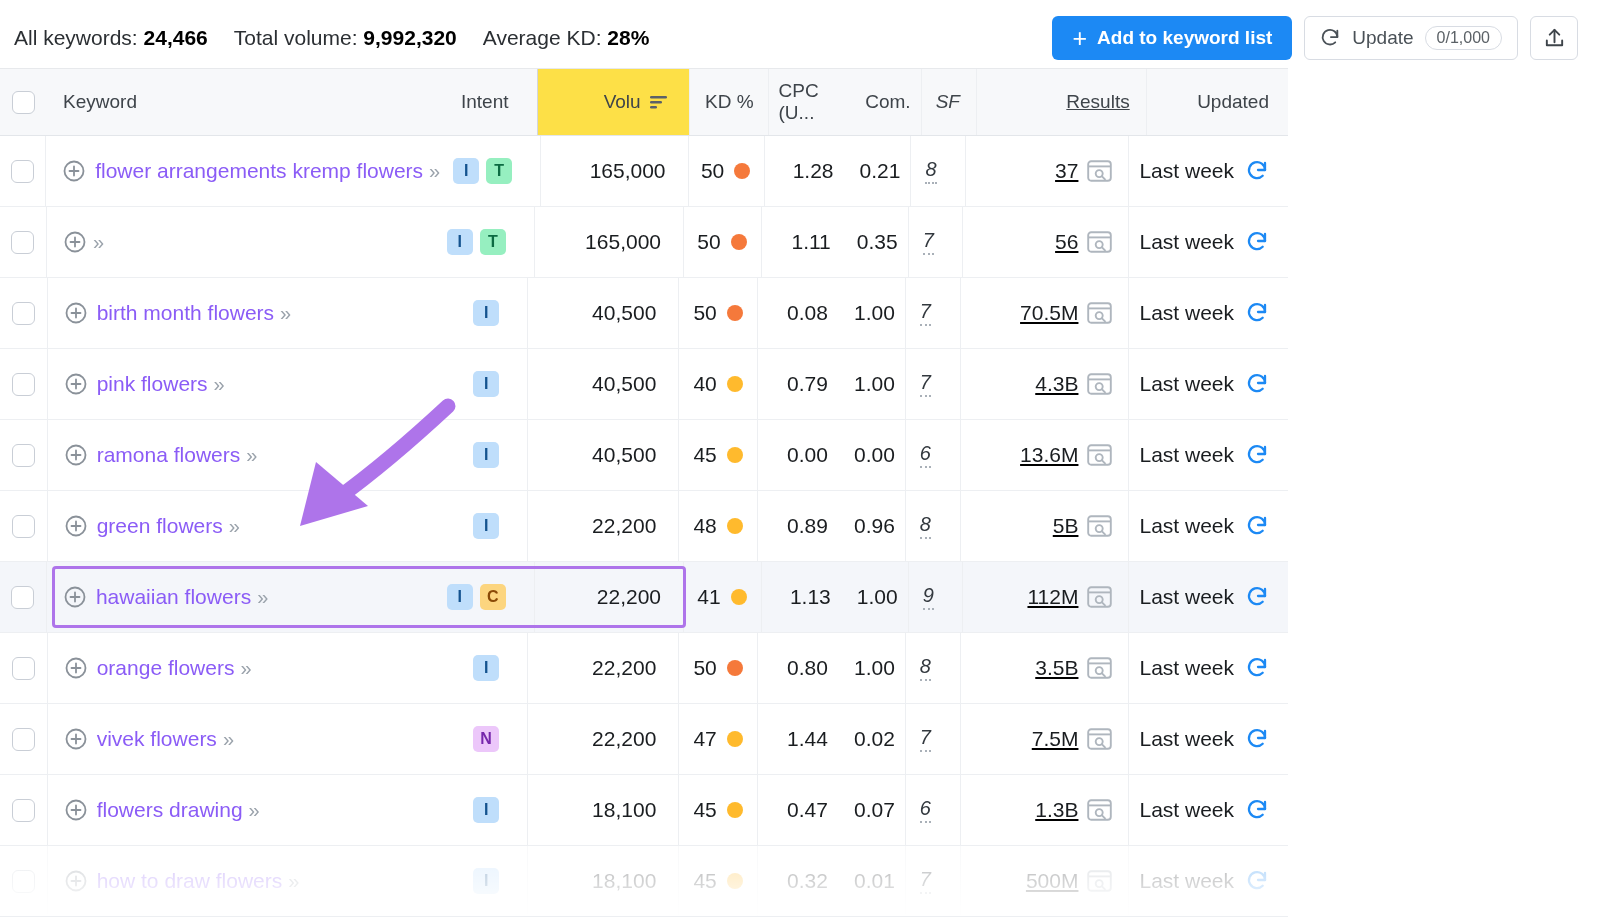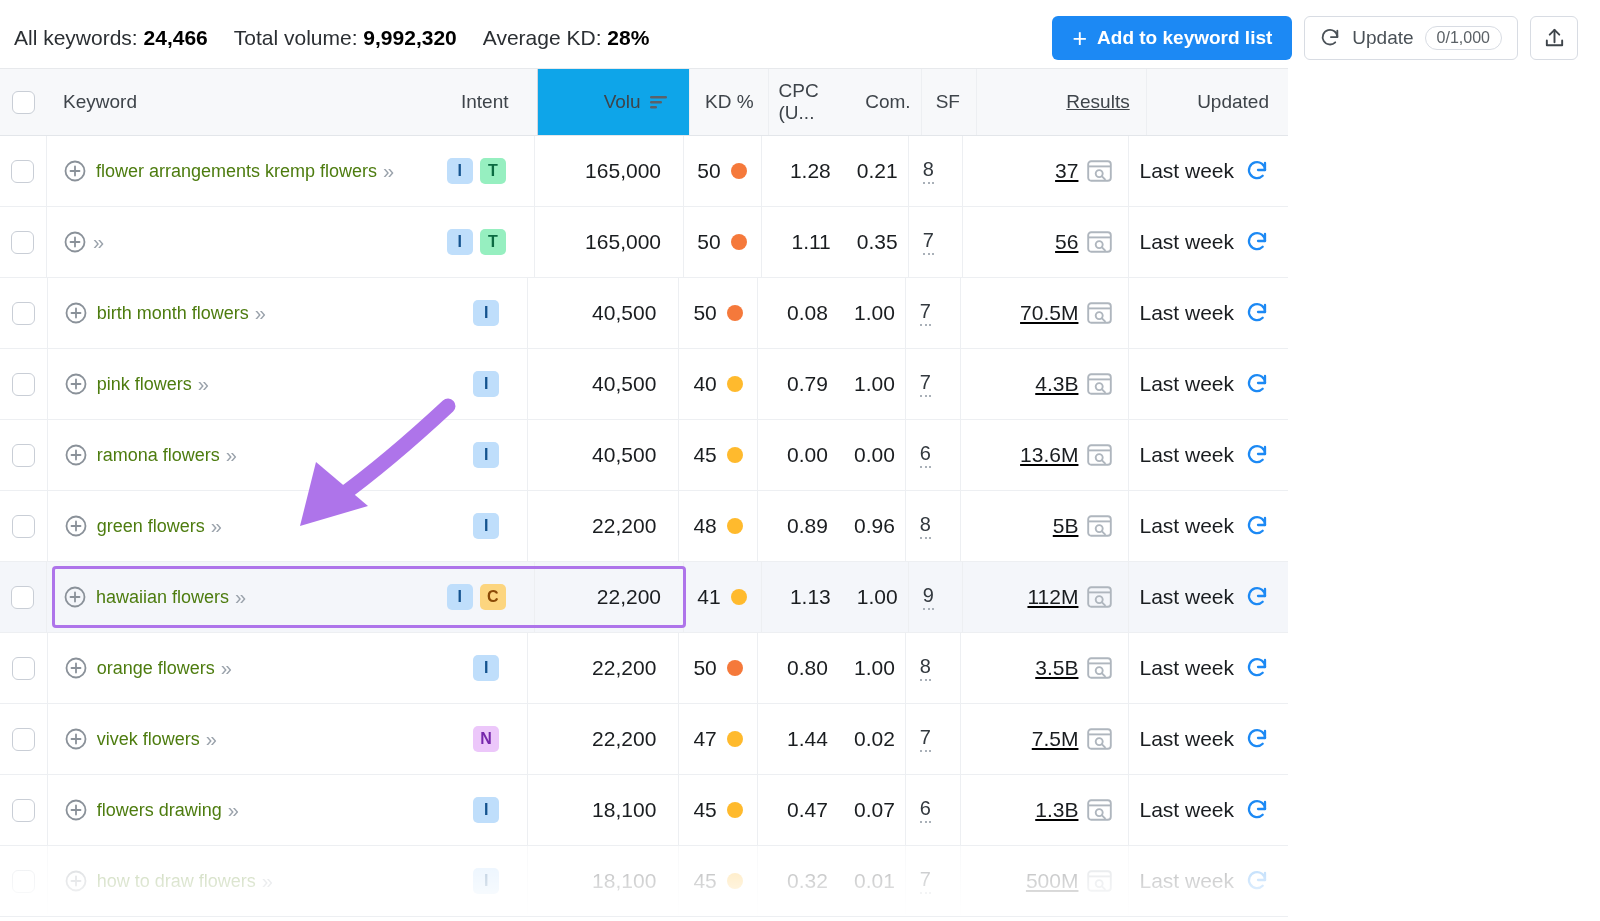--- a/index.html
+++ b/index.html
@@ -67,37 +67,37 @@
   .row.sel { background: #F4F6FA; }
 
   .cell { display: flex; align-items: center; height: 100%; padding: 0 10px; }
   .c-check  { width: 62px; justify-content: center; padding: 0; }
   .c-kw     { width: 524px; border-left: 1px solid #EDEFF2; padding-left: 16px; }
   .c-intent { width: 93px; justify-content: flex-end; padding-right: 28px; gap: 7px; }
   .c-vol    { width: 190px; justify-content: flex-end; border-left: 1px solid #EDEFF2; padding-right: 22px; }
   .c-kd     { width: 96px; justify-content: flex-end; border-left: 1px solid #EDEFF2; padding-right: 14px; gap: 10px; }
   .c-cpc    { width: 107px; justify-content: flex-end; border-left: 1px solid #EDEFF2; padding-right: 16px; }
   .c-com    { width: 70px; justify-content: flex-end; padding-right: 10px; }
-  .c-sf     { width: 65px; justify-content: flex-start; border-left: 1px solid #EDEFF2; padding-left: 14px; }
+  .c-sf     { width: 65px; justify-content: flex-start; border-left: 1px solid #EDEFF2; padding-left: 14px; font-style: italic; }
   .c-res    { width: 215px; justify-content: flex-end; border-left: 1px solid #EDEFF2; padding-right: 16px; gap: 9px; text-decoration: underline; }
   .c-upd    { width: 178px; justify-content: flex-end; border-left: 1px solid #EDEFF2; padding-right: 19px; gap: 11px; }
 
-  .row.header .c-vol { background: #0ea5e9; border-left: 1px solid #D3D6DE; gap: 9px; }
+  .row.header .c-vol { background: #fde047; border-left: 1px solid #D3D6DE; gap: 9px; }
   .row.header .c-kw { border-left: none; }
   .row.header .c-intent { border-left: none; }
 
   .checkbox {
     width: 23px; height: 23px;
     border: 1px solid #C9CED6; border-radius: 6px; background: #fff;
     cursor: pointer; flex: none;
   }
 
   .kw-link {
     display: flex; align-items: center; gap: 9px;
-    color: #4d7c0f; font-size: 18px; cursor: pointer; white-space: nowrap;
+    color: #8b5cf6; font-size: 21px; cursor: pointer; white-space: nowrap;
   }
   .plus-circle { flex: none; }
   .chev { color: #9AA2AB; font-size: 20px; letter-spacing: -3px; margin-left: 6px; cursor: pointer; }
 
   .badge {
     width: 26px; height: 26px; border-radius: 5px;
     display: flex; align-items: center; justify-content: center;
     font-size: 16px; font-weight: bold; flex: none;
   }
   .b-I { background: #BFDEFB; color: #14538F; }

